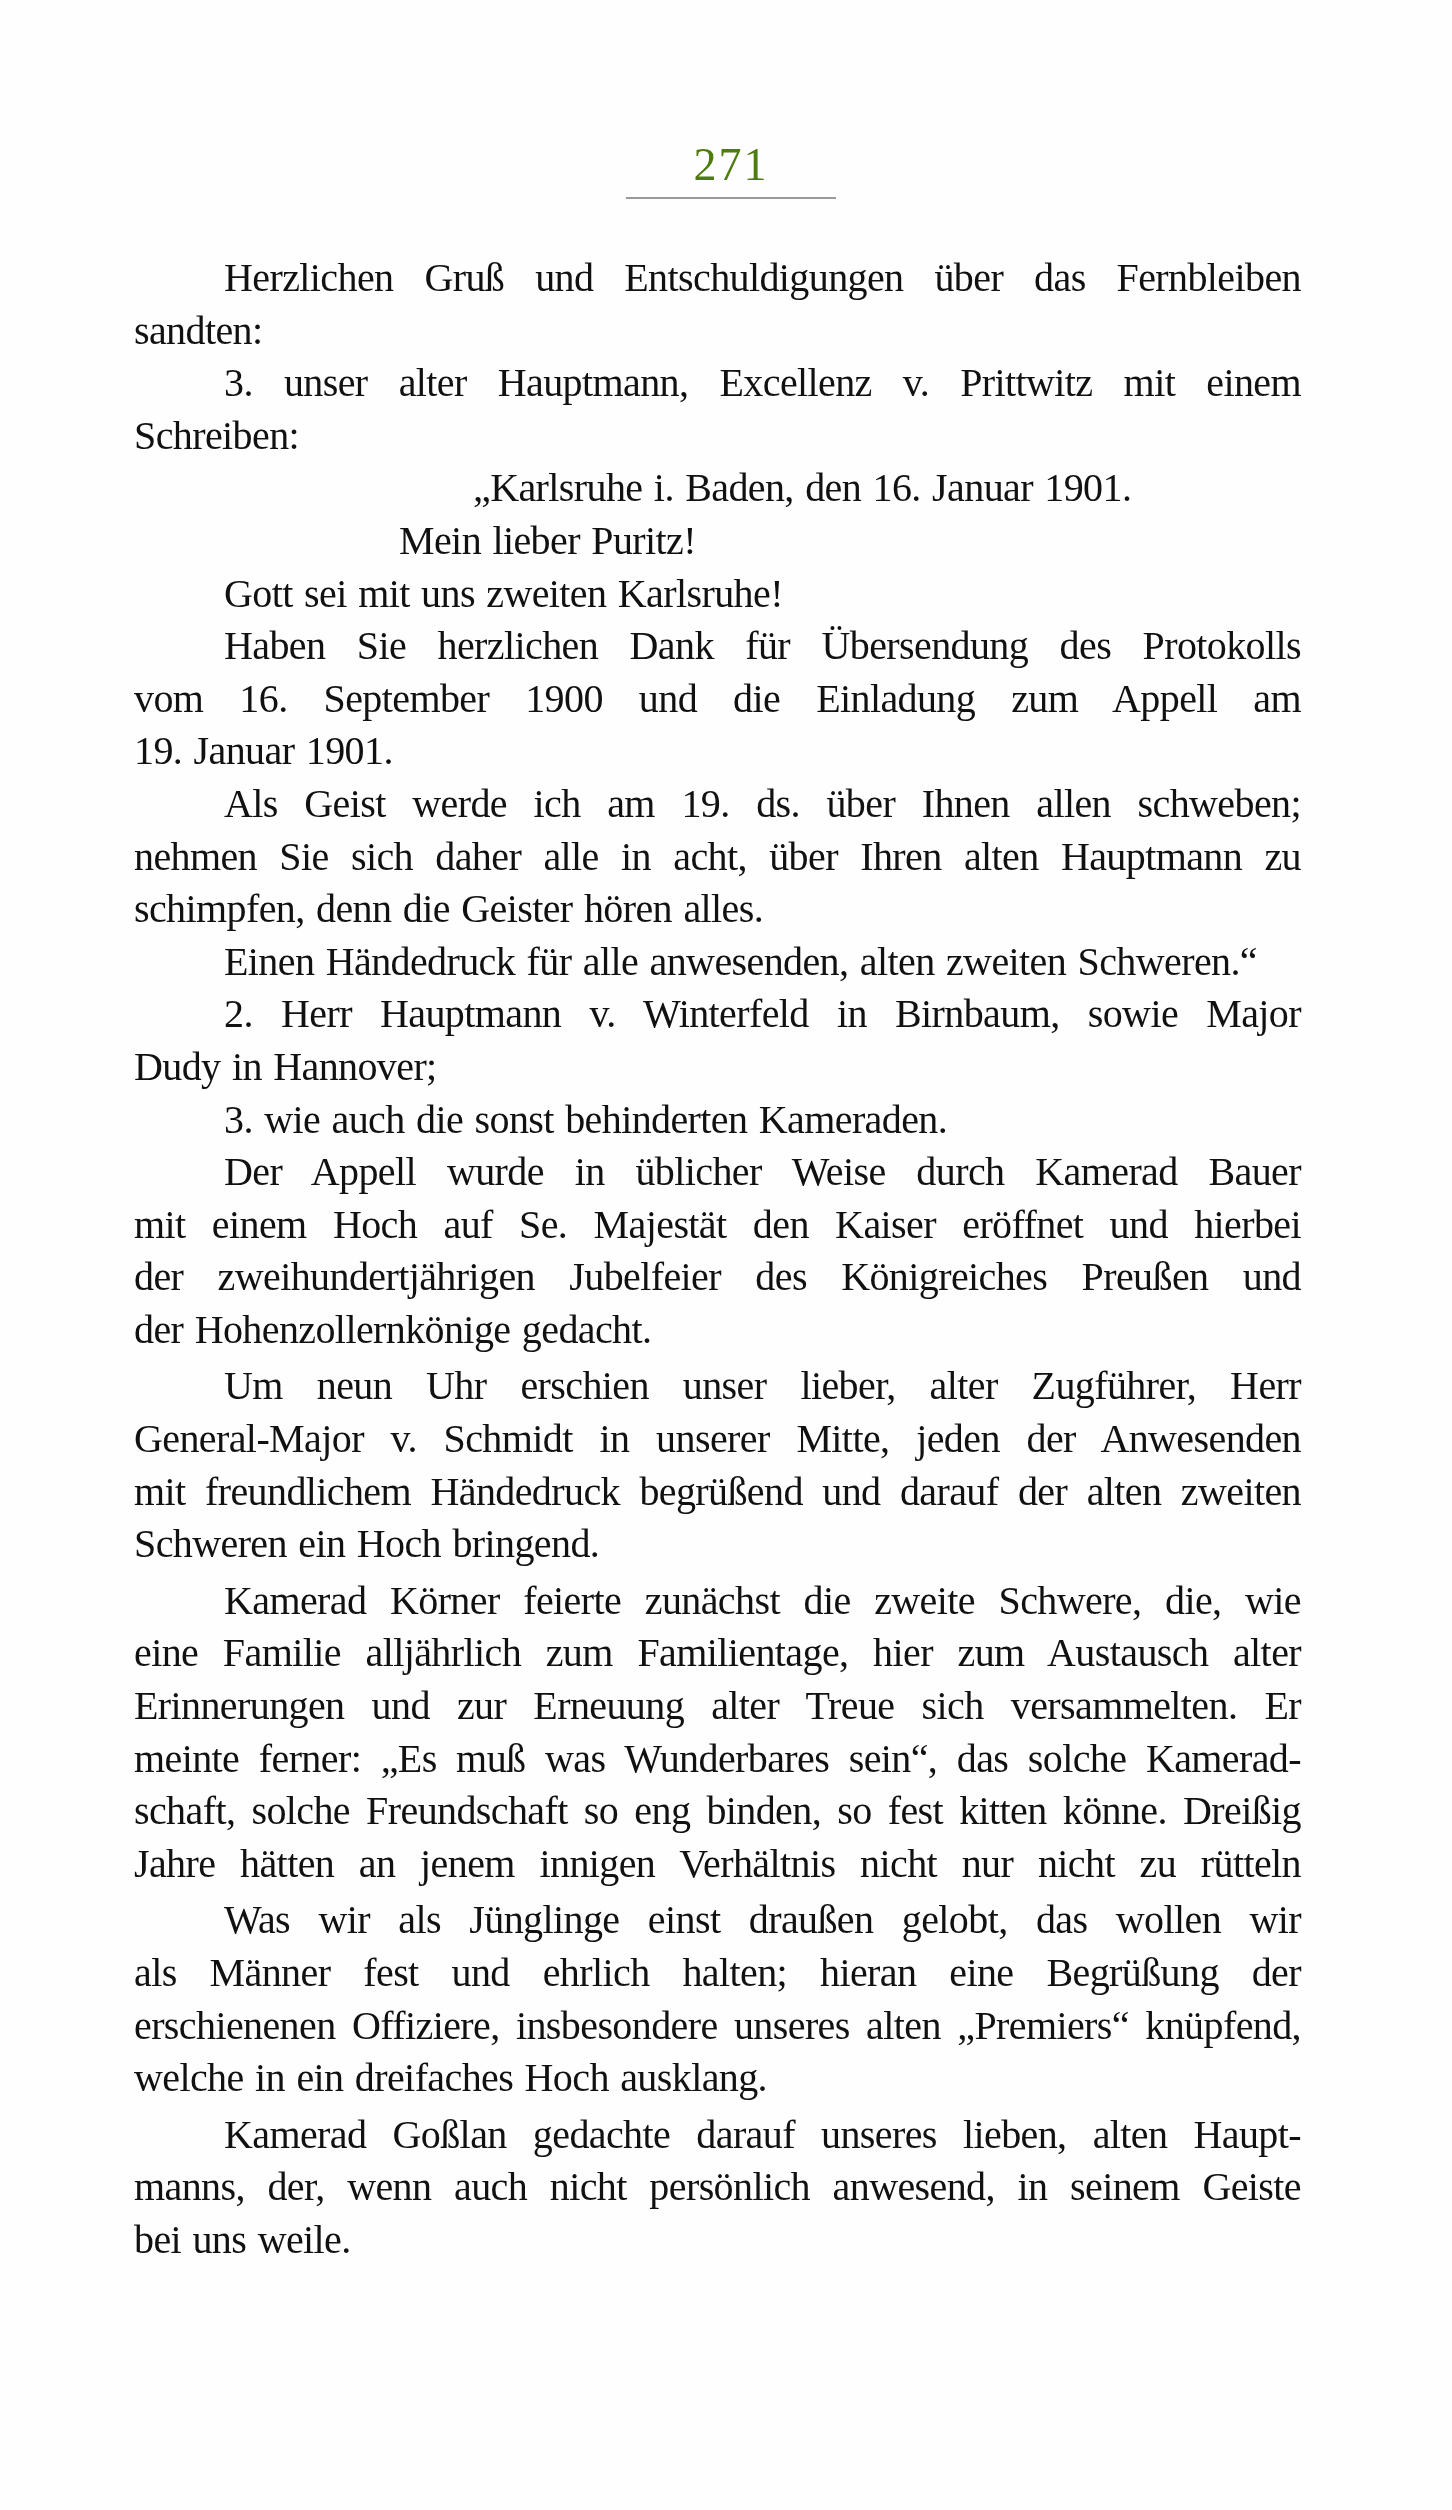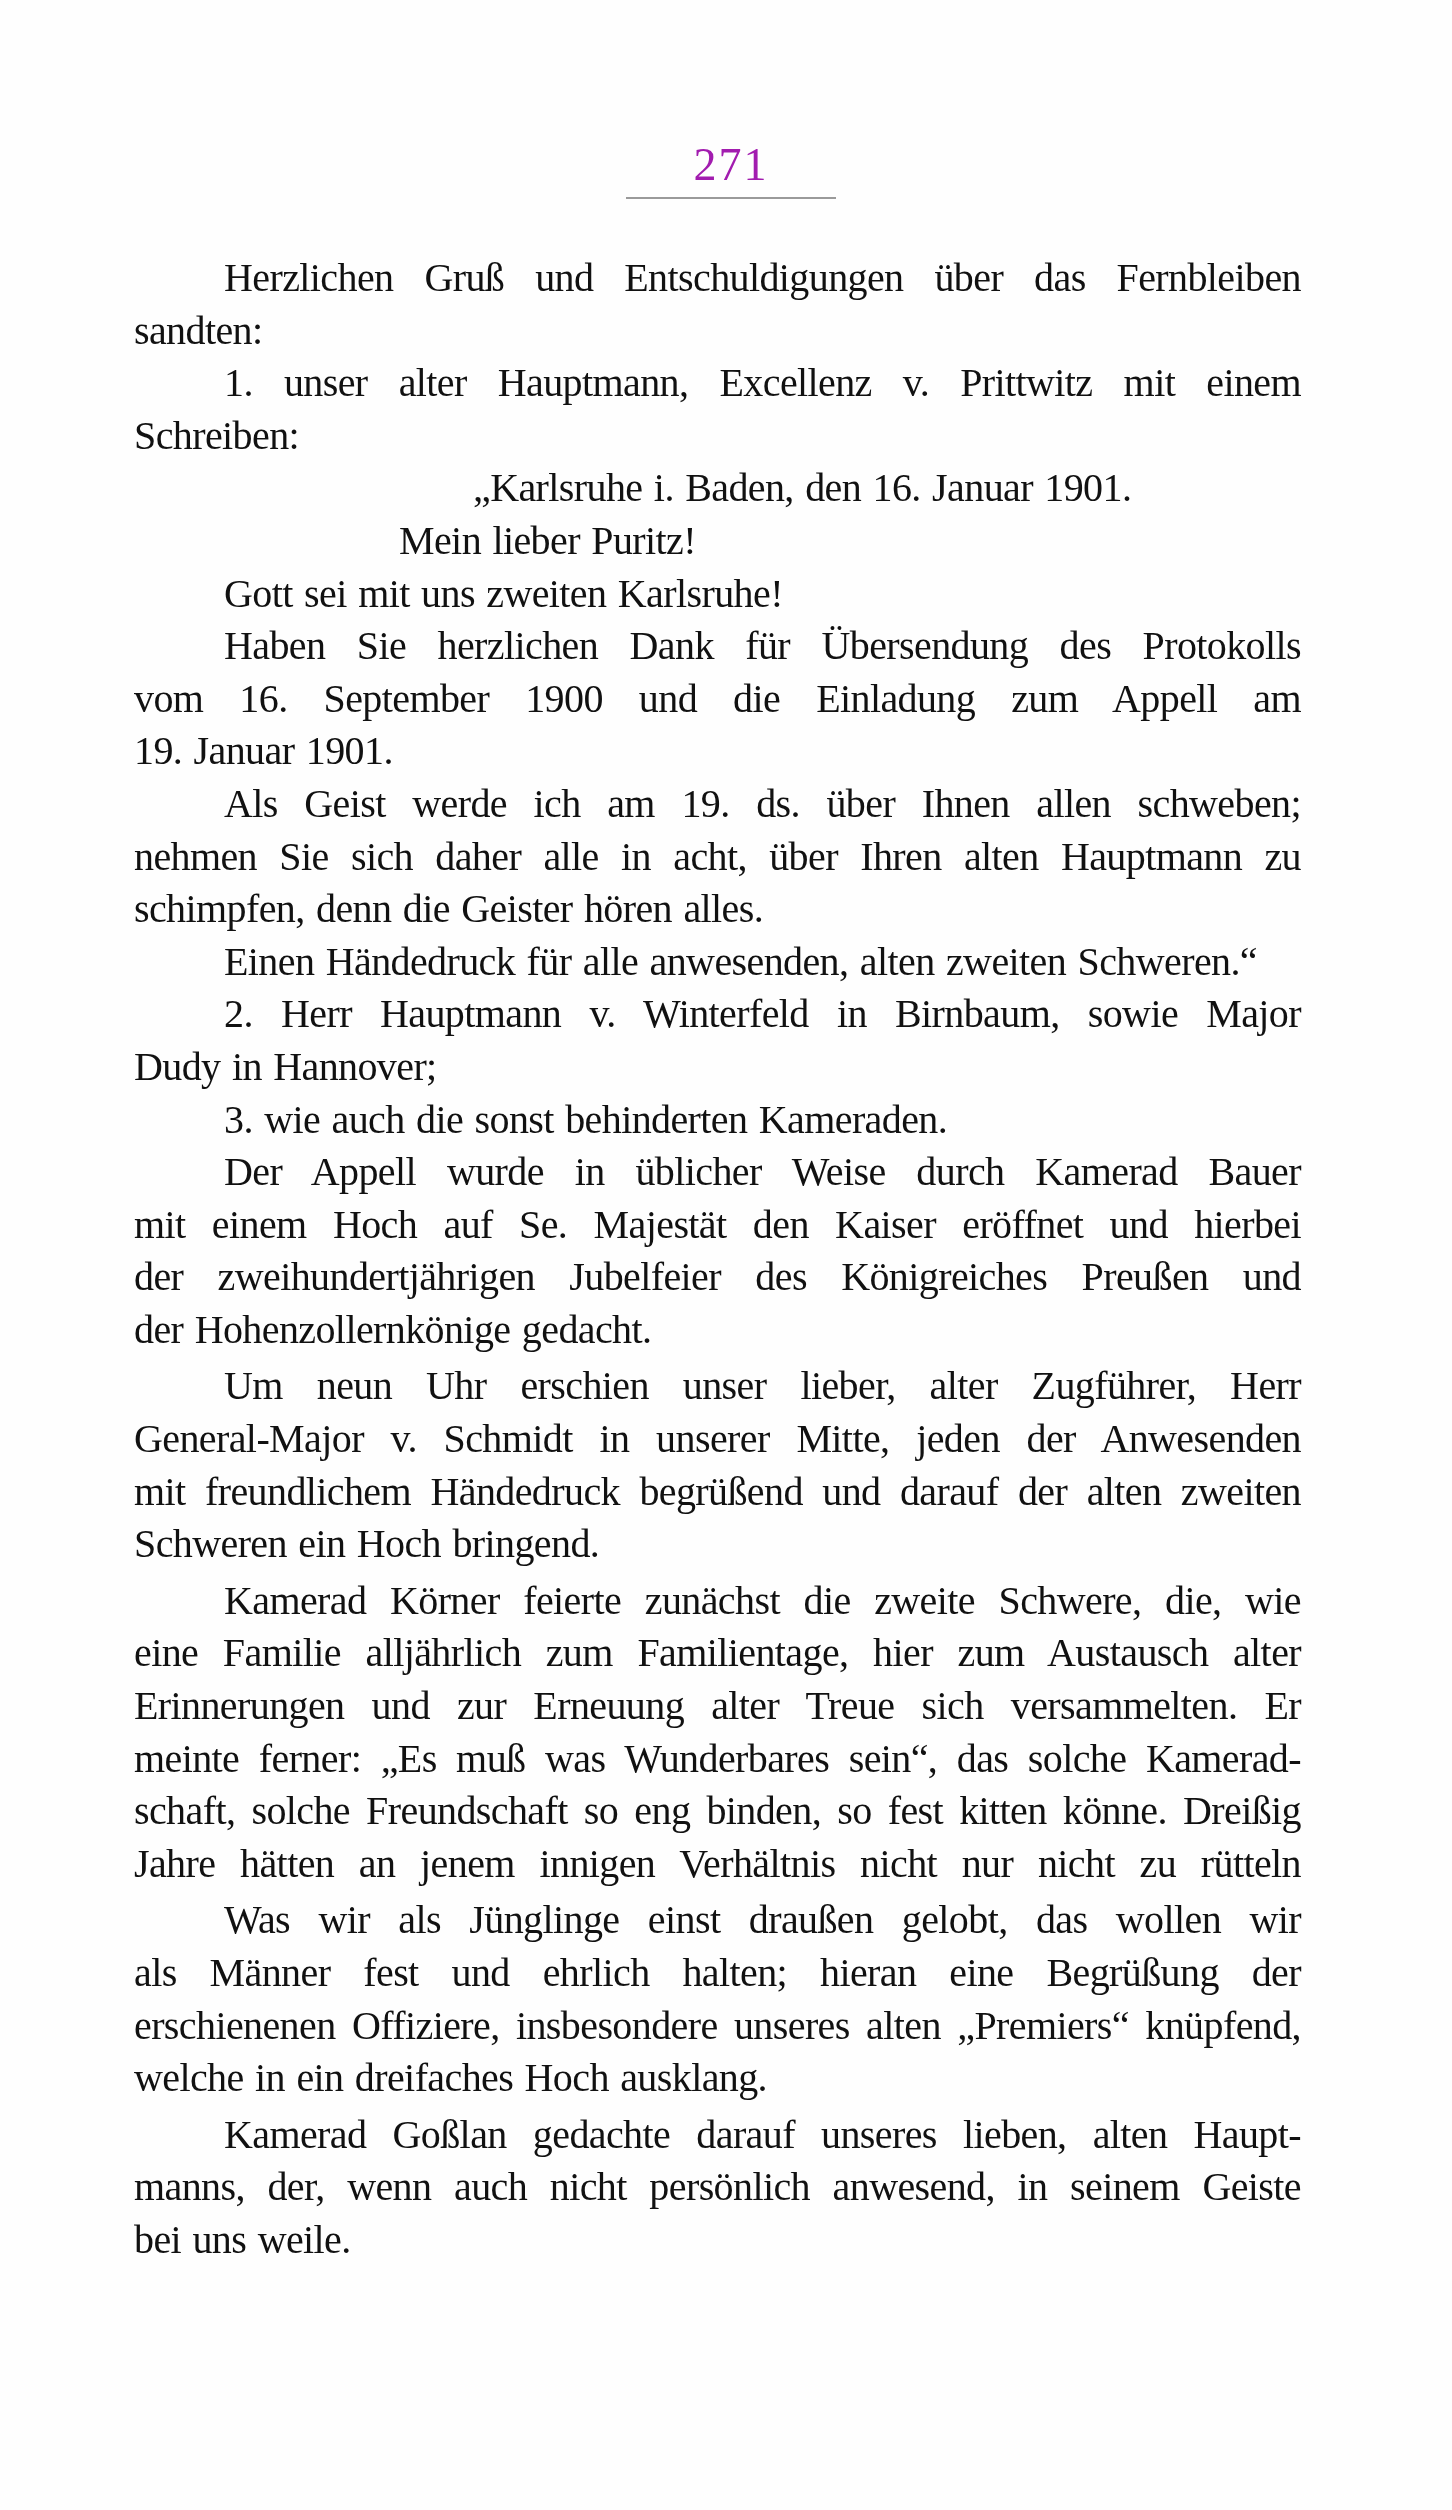--- a/index.html
+++ b/index.html
@@ -25,21 +25,21 @@
     }
     .page-number {
       position: absolute;
       left: 626px;
       width: 210px;
       top: 140px;
       text-align: center;
       font-size: 46px;
       line-height: 50px;
       letter-spacing: 2px;
-      color: #a21caf;
+      color: #4d7c0f;
     }
     .page-rule {
       position: absolute;
       left: 626px;
       top: 197px;
       width: 210px;
       height: 2px;
       background: #9a9a9a;
     }
     .text-block {
@@ -87,21 +87,21 @@
 <div class="page">
 
   <div class="page-number">271</div>
   <div class="page-rule"></div>
 
   <div class="text-block">
 
     <span class="line indent">Herzlichen Gruß und Entschuldigungen über das Fernbleiben</span>
     <span class="line last">sandten:</span>
 
-    <span class="line indent">1. unser alter Hauptmann, Excellenz v. Prittwitz mit einem</span>
+    <span class="line indent">3. unser alter Hauptmann, Excellenz v. Prittwitz mit einem</span>
     <span class="line last">Schreiben:</span>
 
     <span class="line date">„Karlsruhe i. Baden, den 16. Januar 1901.</span>
     <span class="line salutation">Mein lieber Puritz!</span>
 
     <span class="line indent last">Gott sei mit uns zweiten Karlsruhe!</span>
     <span class="line indent">Haben Sie herzlichen Dank für Übersendung des Protokolls</span>
     <span class="line">vom 16. September 1900 und die Einladung zum Appell am</span>
     <span class="line last">19. Januar 1901.</span>
 

